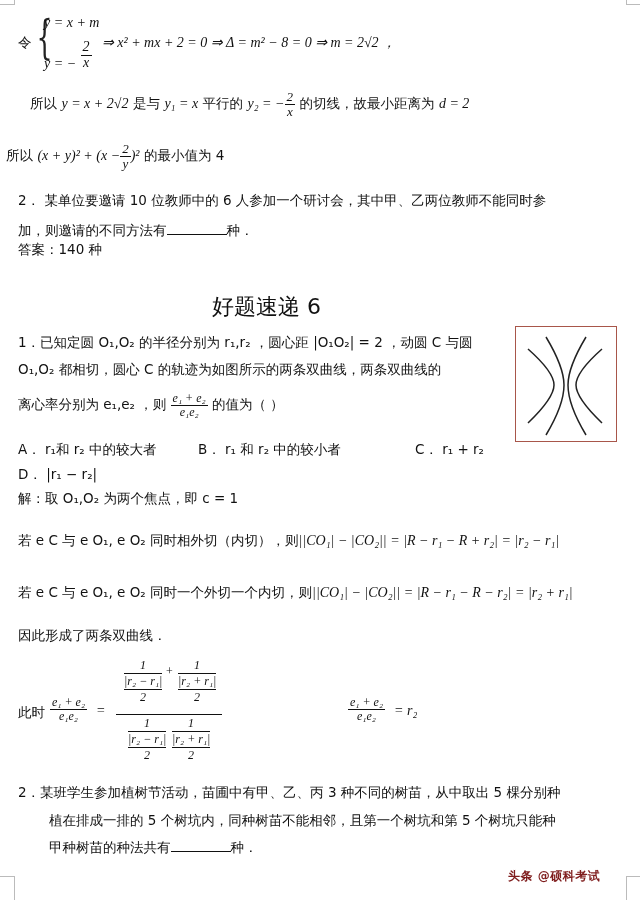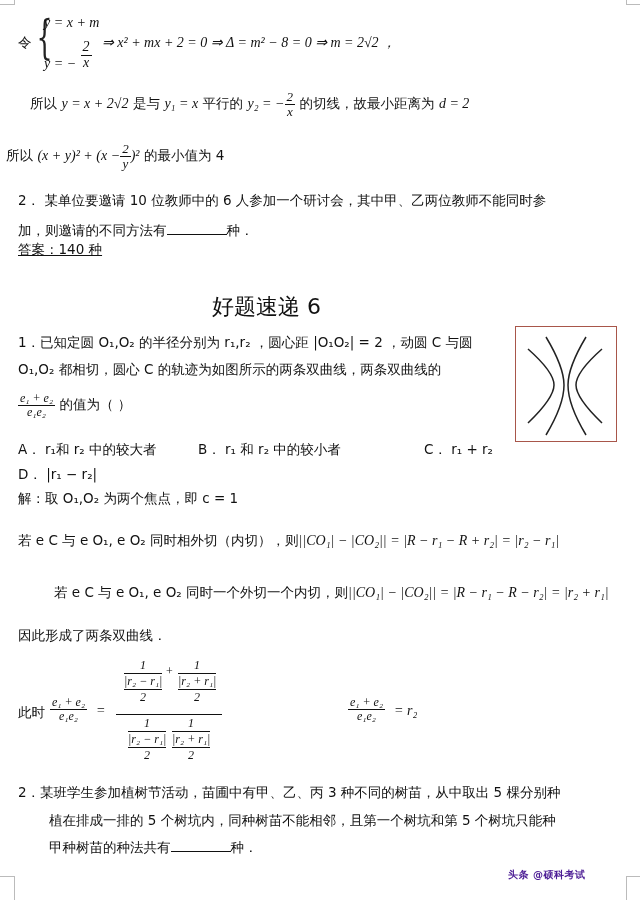--- a/index.html
+++ b/index.html
@@ -9,21 +9,21 @@
   .m { font-family: "Liberation Serif", serif; font-style: italic; }
   .cn { font-family: "DejaVu Sans", sans-serif; font-size: 13.5px; }
   .corner { position: absolute; border-color: #bbb; border-style: solid; border-width: 0; }
   .frac { display: inline-block; vertical-align: middle; text-align: center; font-family: "Liberation Serif", serif; font-style: italic; }
   .frac > span { display: block; line-height: 1.05; }
   .frac > .num { border-bottom: 1px solid #111; padding: 0 2px; }
   .blank { display: inline-block; width: 60px; border-bottom: 1px solid #111; height: 12px; vertical-align: baseline; }
   .brace { font-family: "DejaVu Serif", serif; font-size: 46px; font-weight: 100; color: #222; transform: scaleX(0.55); display: inline-block; }
   .figure { position: absolute; left: 515px; top: 326px; width: 100px; height: 114px; border: 1.5px solid #a8564a; background: #fff; }
   .title { font-family: "DejaVu Sans", sans-serif; font-size: 22px; }
-  .watermark { font-family: "DejaVu Sans", sans-serif; font-size: 10px; color: #4c1d95; font-weight: bold; letter-spacing: 0.5px; }
+  .watermark { font-family: "DejaVu Sans", sans-serif; font-size: 12px; color: #7f1d1d; font-weight: bold; letter-spacing: 0.5px; }
 </style>
 </head>
 <body>
 
 <div class="corner" style="left:0;top:0;width:14px;height:4px;border-bottom-width:1px;border-right-width:1px;"></div>
 <div class="corner" style="left:626px;top:0;width:14px;height:4px;border-bottom-width:1px;border-left-width:1px;"></div>
 <div class="corner" style="left:0;top:876px;width:14px;height:24px;border-top-width:1px;border-right-width:1px;"></div>
 <div class="corner" style="left:626px;top:876px;width:14px;height:24px;border-top-width:1px;border-left-width:1px;"></div>
 
 <div class="abs" style="left:18px;top:12px;height:62px;">
@@ -54,50 +54,51 @@
 <div class="abs" style="left:6px;top:142px;line-height:18px;">
   <span class="cn">所以</span>
   <span class="m">(x + y)² + (x −</span><span class="frac" style="font-size:13px;"><span class="num">2</span><span>y</span></span><span class="m">)²</span>
   <span class="cn">的最小值为 4</span>
 </div>
 
 <div class="abs cn" style="left:18px;top:192px;">2． 某单位要邀请 10 位教师中的 6 人参加一个研讨会，其中甲、乙两位教师不能同时参</div>
 <div class="abs cn" style="left:18px;top:222px;">
   <span>加，则邀请的不同方法有</span><span class="blank"></span><span>种．</span>
 </div>
-<div class="abs cn" style="left:18px;top:241px;text-decoration:underline;">答案：140 种</div>
+<div class="abs cn" style="left:18px;top:241px;">答案：140 种</div>
 
 <div class="abs title" style="left:212px;top:292px;">好题速递 6</div>
 
 <div class="abs cn" style="left:18px;top:334px;">1．已知定圆 O₁,O₂ 的半径分别为 r₁,r₂ ，圆心距 |O₁O₂| = 2 ，动圆 C 与圆</div>
 <div class="abs cn" style="left:18px;top:361px;">O₁,O₂ 都相切，圆心 C 的轨迹为如图所示的两条双曲线，两条双曲线的</div>
 <div class="abs cn" style="left:18px;top:392px;line-height:18px;">
+  <span>离心率分别为 e₁,e₂ ，则</span>
   <span class="frac" style="font-size:12px;"><span class="num">e₁ + e₂</span><span>e₁e₂</span></span>
   <span>的值为（   ）</span>
 </div>
 
 <div class="figure">
   <svg width="100" height="114" viewBox="0 0 100 114">
     <path d="M12 22 Q 38 45 38 58 Q 38 71 12 96" fill="none" stroke="#222" stroke-width="1.5"></path>
     <path d="M30 10 Q 48 40 48 58 Q 48 78 30 108" fill="none" stroke="#222" stroke-width="1.5"></path>
     <path d="M86 22 Q 60 45 60 58 Q 60 71 86 96" fill="none" stroke="#222" stroke-width="1.5"></path>
     <path d="M70 10 Q 52 40 52 58 Q 52 78 70 108" fill="none" stroke="#222" stroke-width="1.5"></path>
   </svg>
 </div>
 
 <div class="abs cn" style="left:18px;top:441px;">A． r₁和 r₂ 中的较大者</div>
 <div class="abs cn" style="left:198px;top:441px;">B． r₁ 和 r₂ 中的较小者</div>
-<div class="abs cn" style="left:424px;top:441px;">C． r₁ + r₂</div>
+<div class="abs cn" style="left:415px;top:441px;">C． r₁ + r₂</div>
 <div class="abs cn" style="left:18px;top:466px;">D． |r₁ − r₂|</div>
 
 <div class="abs cn" style="left:18px;top:490px;">解：取 O₁,O₂ 为两个焦点，即 c = 1</div>
 <div class="abs" style="left:18px;top:532px;">
   <span class="cn">若 e C 与 e O₁, e O₂ 同时相外切（内切），则</span><span class="m">||CO₁| − |CO₂|| = |R − r₁ − R + r₂| = |r₂ − r₁|</span>
 </div>
-<div class="abs" style="left:18px;top:584px;margin-left:36px;">
+<div class="abs" style="left:18px;top:584px;">
   <span class="cn">若 e C 与 e O₁, e O₂ 同时一个外切一个内切，则</span><span class="m">||CO₁| − |CO₂|| = |R − r₁ − R − r₂| = |r₂ + r₁|</span>
 </div>
 <div class="abs cn" style="left:18px;top:627px;">因此形成了两条双曲线．</div>
 
 <div class="abs" style="left:18px;top:658px;height:116px;width:420px;">
   <span class="cn" style="position:absolute;left:0;top:46px;">此时</span>
   <span class="frac" style="position:absolute;left:32px;top:38px;font-size:12px;">
       <span class="num">e₁ + e₂</span>
       <span>e₁e₂</span>
     </span>

